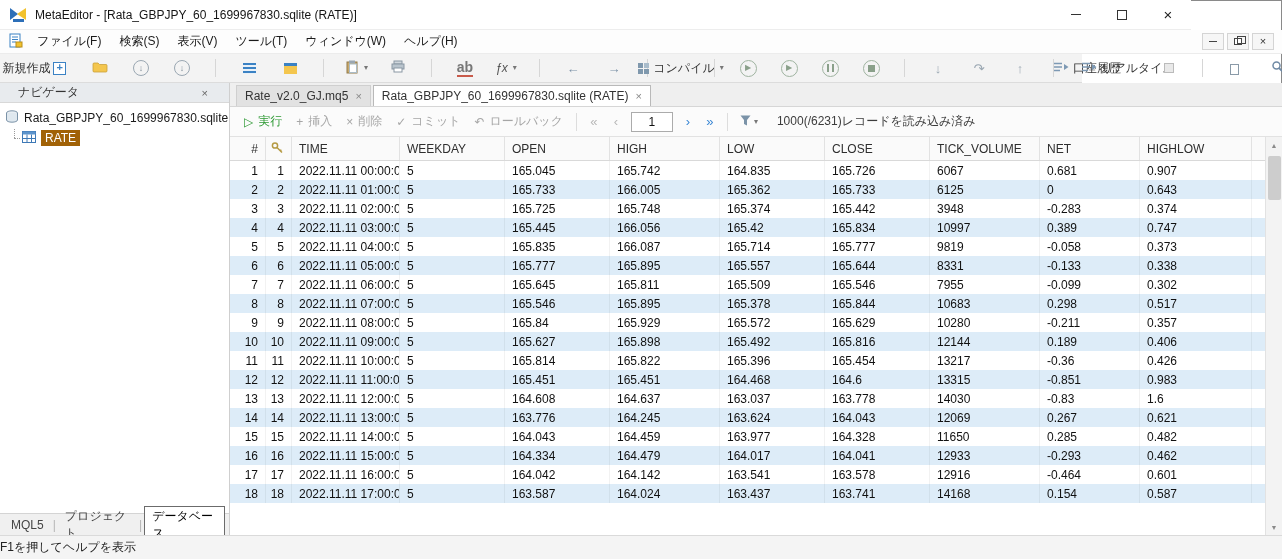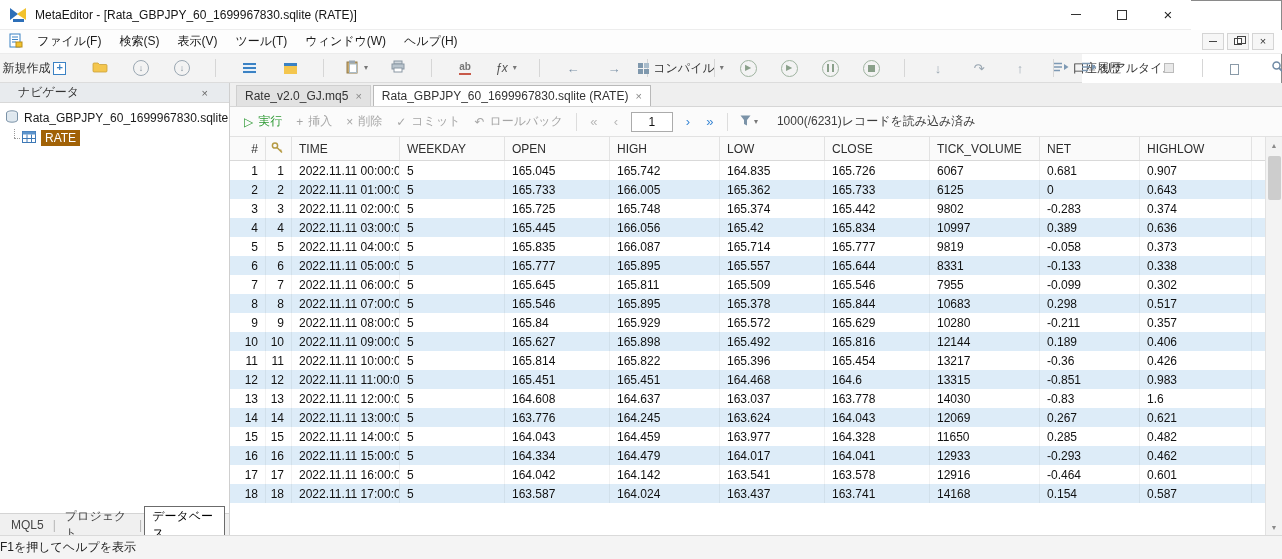--- a/index.html
+++ b/index.html
@@ -57,21 +57,21 @@
   .step-g{font-size:13px;color:#9aa7b2;}
   .small-sq{width:10px;height:10px;border:1px solid #bbb;background:#e9e9e9;}
   .copy-ic{width:9px;height:11px;border:1px solid #8a9aa8;background:#fff;position:relative;margin:2px 3px 0 0;}
   .copy-ic::before{content:"";position:absolute;left:2px;top:-4px;width:8px;height:10px;border:1px solid #8a9aa8;background:#f1f4f6;z-index:-1;}
   .ring-ic{width:12px;height:12px;border:2px solid #7d93a8;border-radius:50%;}
   .grid4{display:grid;grid-template-columns:6px 6px;grid-auto-rows:6px;gap:1px;}
   .grid4 i:nth-child(1){background:#62b544;}
   .grid4 i:nth-child(2){background:#1f9e4e;}
   .grid4 i:nth-child(3){background:#bcd62f;}
   .grid4 i:nth-child(4){background:#118a44;}
-  .snip{font-size:10px;font-weight:bold;color:#777;border-bottom:2px solid #c85a4a;padding-bottom:1px;}
+  .snip{font-size:14px;font-weight:bold;color:#777;border-bottom:2px solid #c85a4a;padding-bottom:1px;}
   .fx-g{font-style:italic;color:#555;font-size:12px;}
   .push-right{margin-left:auto;}
 
   
   .navigator{position:absolute;left:0;top:83px;width:230px;height:452px;background:#fff;border-right:1px solid #cfcfcf;}
   .nav-header{height:20px;background:#e8ebee;border-bottom:1px solid #d8d8d8;display:flex;align-items:center;padding:0 18px;color:#333;}
   .nav-close{margin-left:auto;color:#666;font-size:11px;padding:0 3px;}
   .tree{padding:5px 0 0 5px;}
   .tree-item{display:flex;align-items:center;gap:5px;height:20px;white-space:nowrap;overflow:hidden;}
   .tree-item.child{padding-left:17px;position:relative;}
@@ -467,36 +467,36 @@
       </div>
       <div class="grid-row">
         <div class="cell c0">3</div>
         <div class="cell c1">3</div>
         <div class="cell c2">2022.11.11 02:00:00</div>
         <div class="cell c3">5</div>
         <div class="cell c4">165.725</div>
         <div class="cell c5">165.748</div>
         <div class="cell c6">165.374</div>
         <div class="cell c7">165.442</div>
-        <div class="cell c8">9802</div>
+        <div class="cell c8">3948</div>
         <div class="cell c9">-0.283</div>
         <div class="cell c10">0.374</div>
       </div>
       <div class="grid-row alt">
         <div class="cell c0">4</div>
         <div class="cell c1">4</div>
         <div class="cell c2">2022.11.11 03:00:00</div>
         <div class="cell c3">5</div>
         <div class="cell c4">165.445</div>
         <div class="cell c5">166.056</div>
         <div class="cell c6">165.42</div>
         <div class="cell c7">165.834</div>
         <div class="cell c8">10997</div>
         <div class="cell c9">0.389</div>
-        <div class="cell c10">0.636</div>
+        <div class="cell c10">0.747</div>
       </div>
       <div class="grid-row">
         <div class="cell c0">5</div>
         <div class="cell c1">5</div>
         <div class="cell c2">2022.11.11 04:00:00</div>
         <div class="cell c3">5</div>
         <div class="cell c4">165.835</div>
         <div class="cell c5">166.087</div>
         <div class="cell c6">165.714</div>
         <div class="cell c7">165.777</div>

